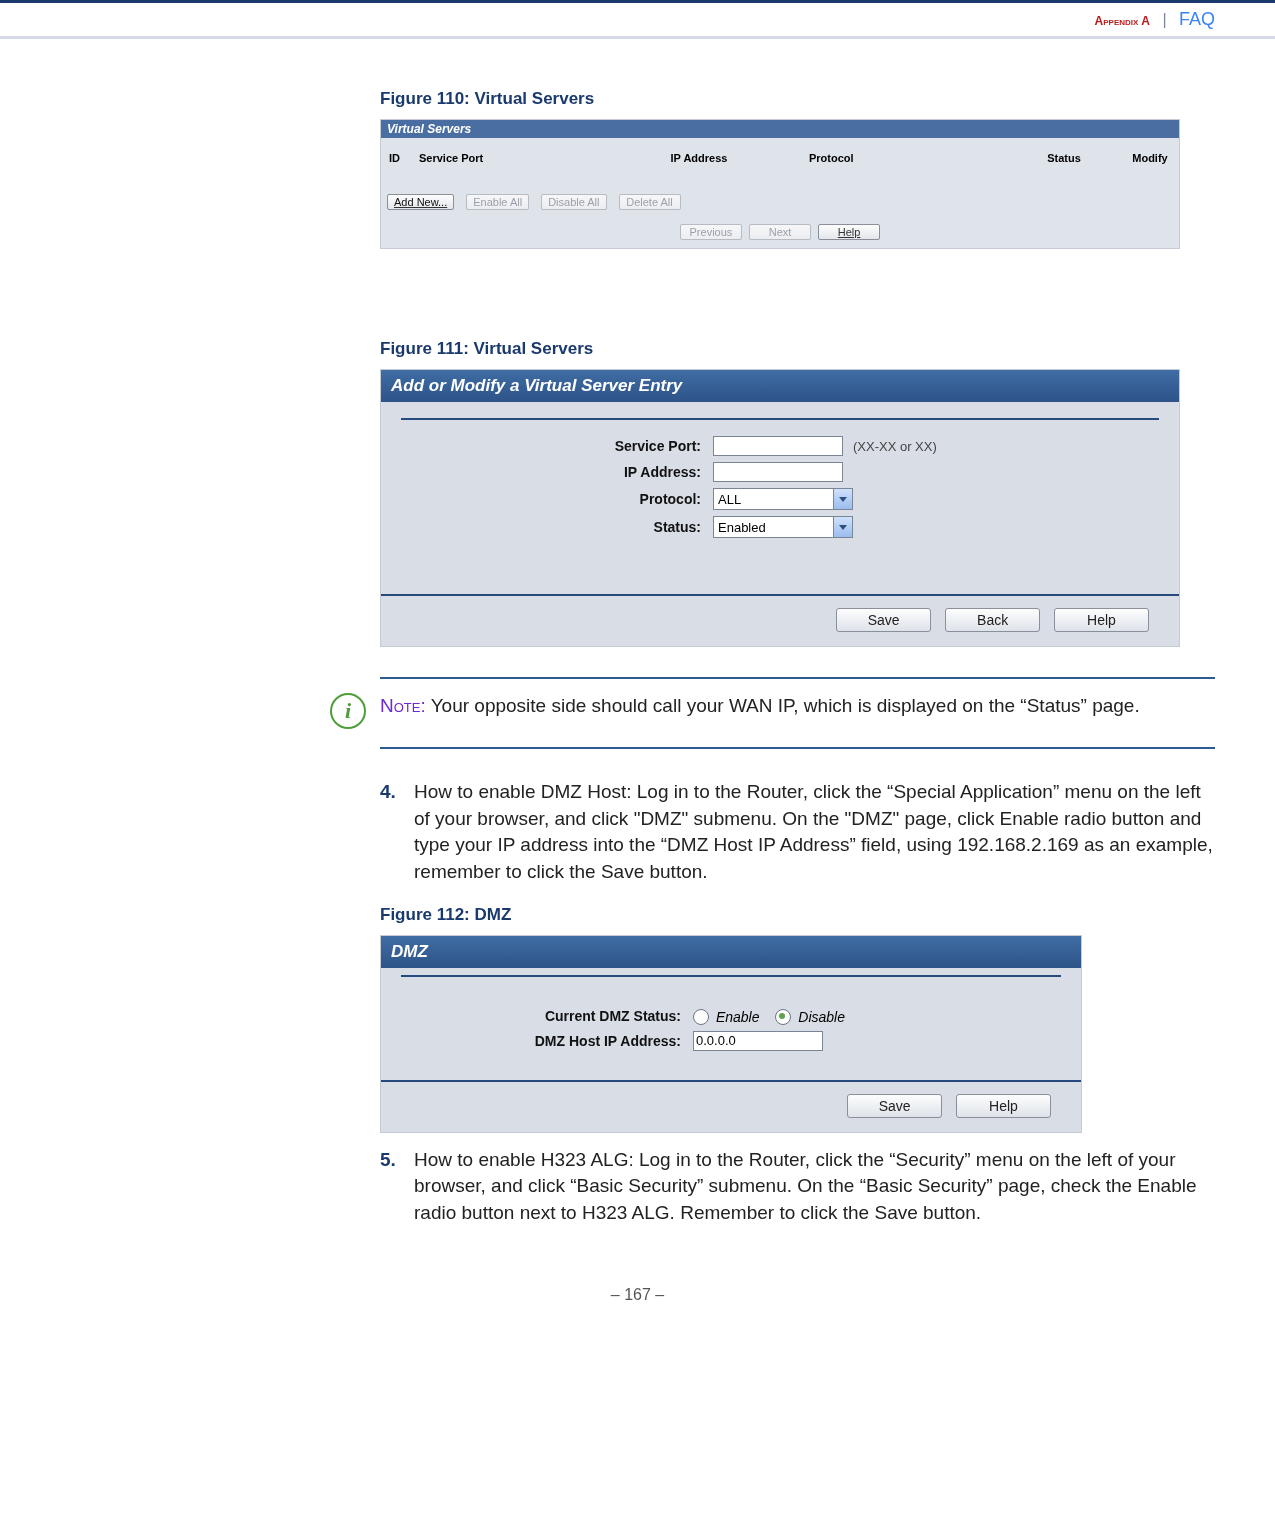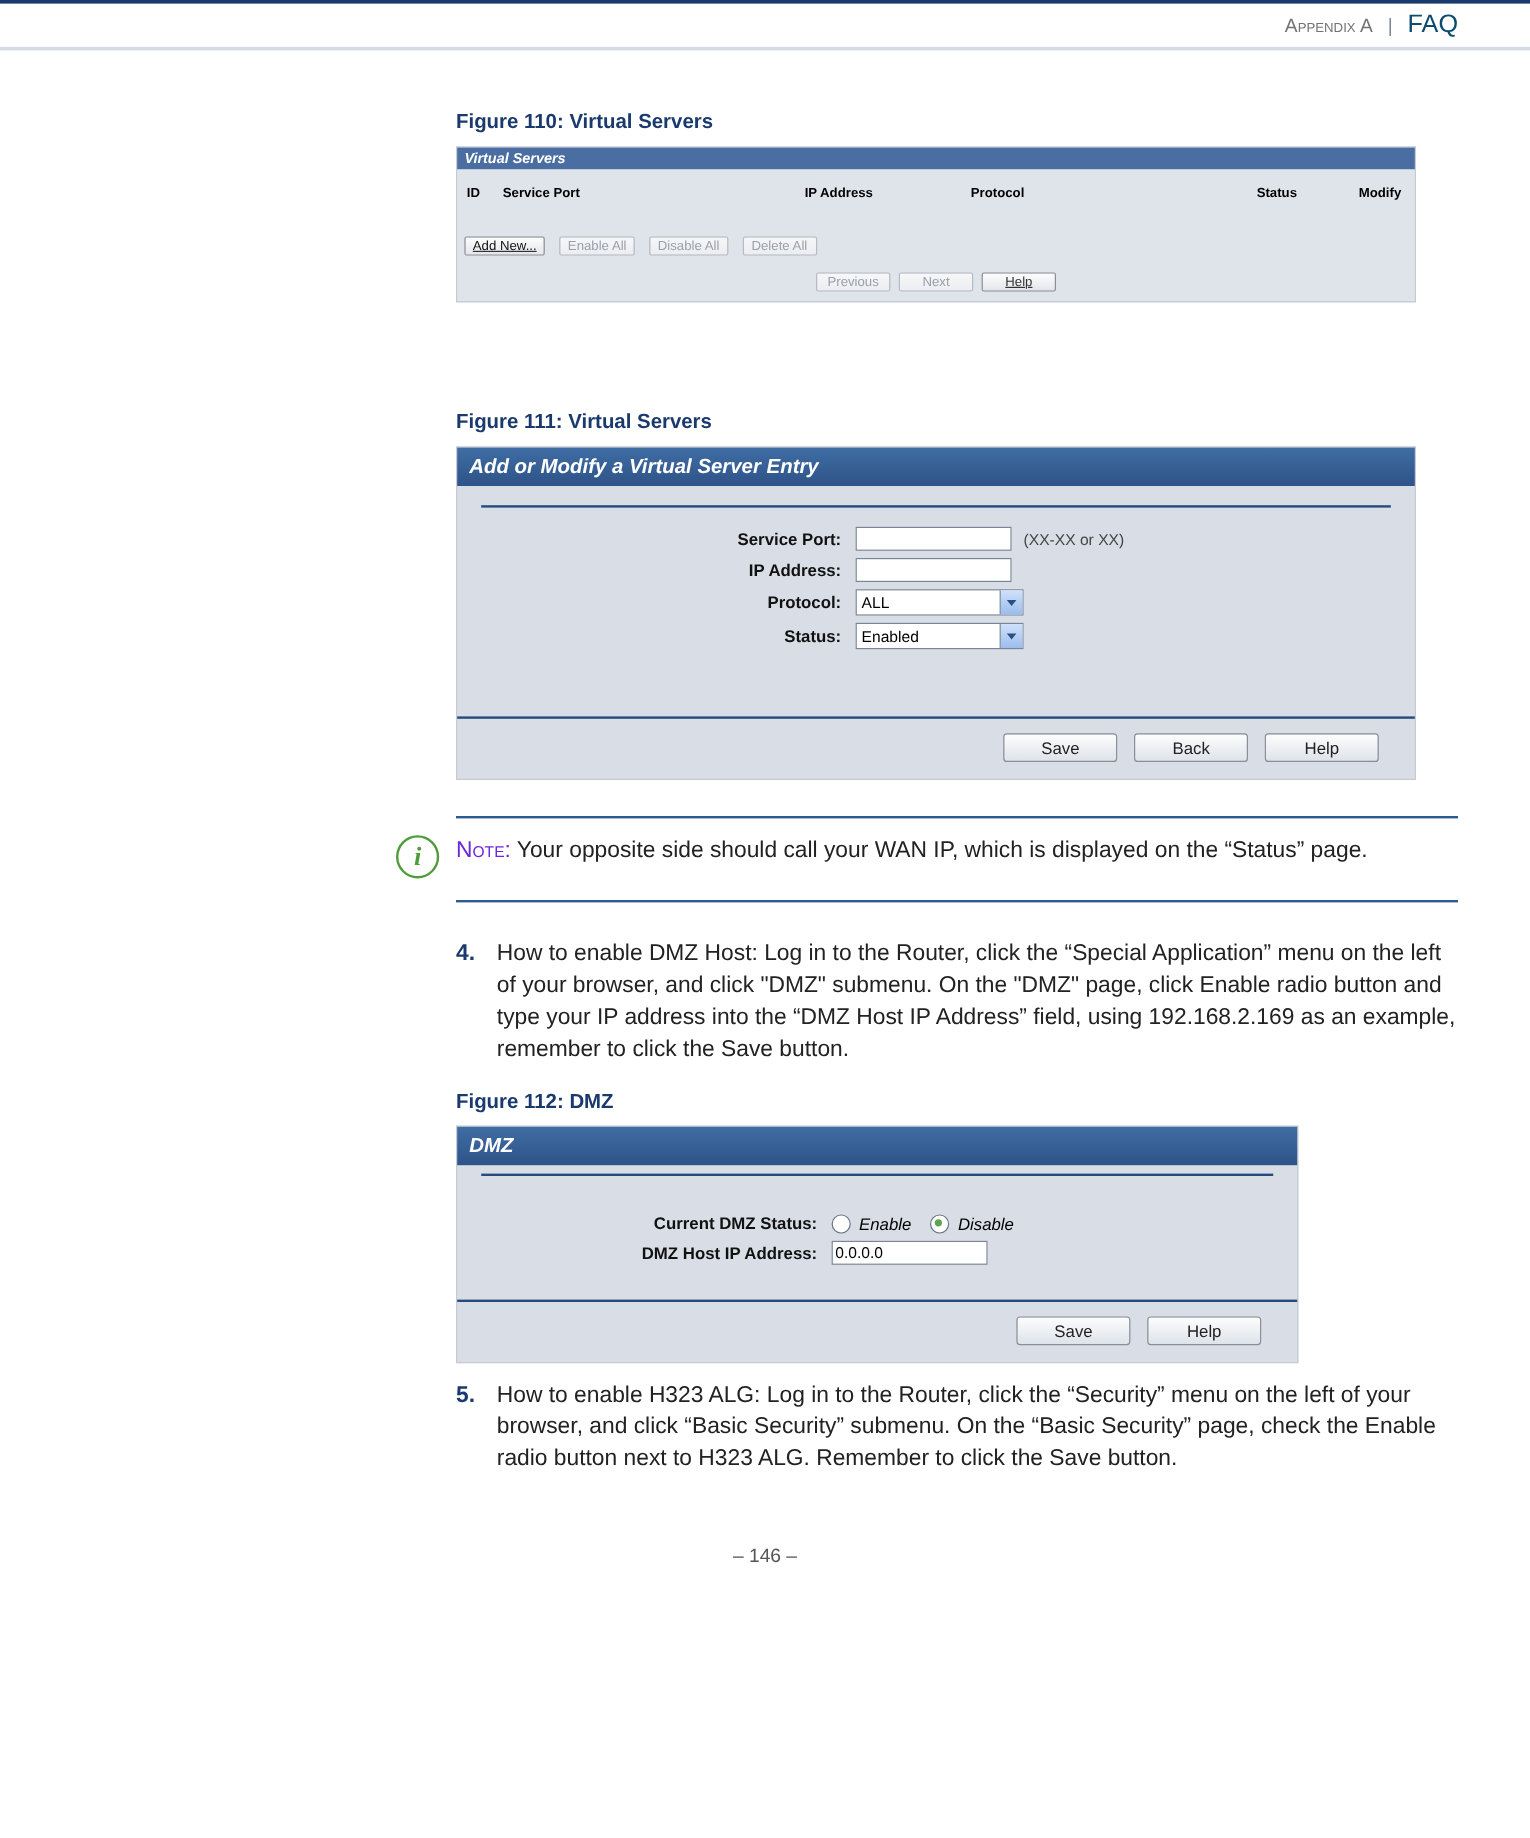--- a/index.html
+++ b/index.html
@@ -14,32 +14,32 @@
     width: 1275px;
     box-sizing: border-box;
   }
   .header-bar {
     border-top: 3px solid #1a3a6e;
     border-bottom: 3px solid #d4dbe6;
     padding: 6px 60px 6px 0;
     text-align: right;
   }
   .header-bar .appendix {
-    font-weight: normal;
+    font-weight: bold;
     font-variant: small-caps;
-    color: #737373;
-    font-size: 16px;
+    color: #b91c1c;
+    font-size: 12px;
   }
   .header-bar .sep {
     color: #7a879a;
     margin: 0 8px;
   }
   .header-bar .faq {
-    color: #0c4a6e;
-    font-size: 21px;
+    color: #3b82f6;
+    font-size: 18px;
   }
   .content {
     margin: 50px 60px 0 380px;
   }
   .figure-title {
     color: #1a3a6e;
     font-weight: bold;
     font-size: 17px;
     margin: 20px 0 10px 0;
   }
@@ -393,14 +393,14 @@
       </div>
     </div>
 
     <div class="step" style="margin-top:14px;">
       <div class="num">5.</div>
       <div class="txt">How to enable H323 ALG: Log in to the Router, click the “Security” menu on the left of your browser, and click “Basic Security” submenu. On the “Basic Security” page, check the Enable radio button next to H323 ALG. Remember to click the Save button.</div>
     </div>
 
   </div>
 
-  <div class="footer">–  146  –</div>
+  <div class="footer">–  167  –</div>
 </div>
 
 </body></html>

